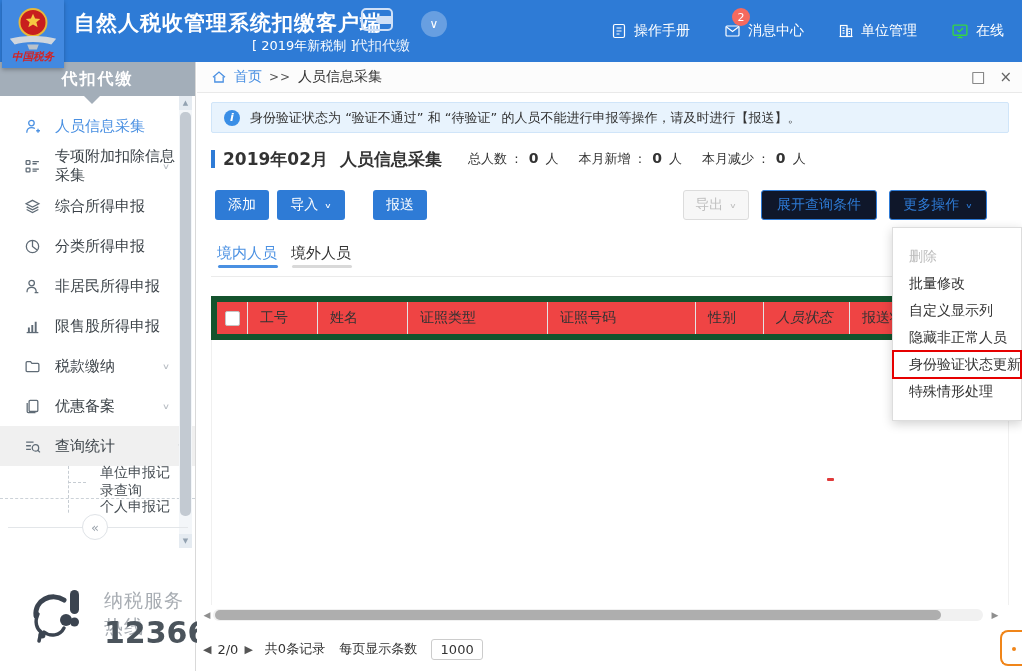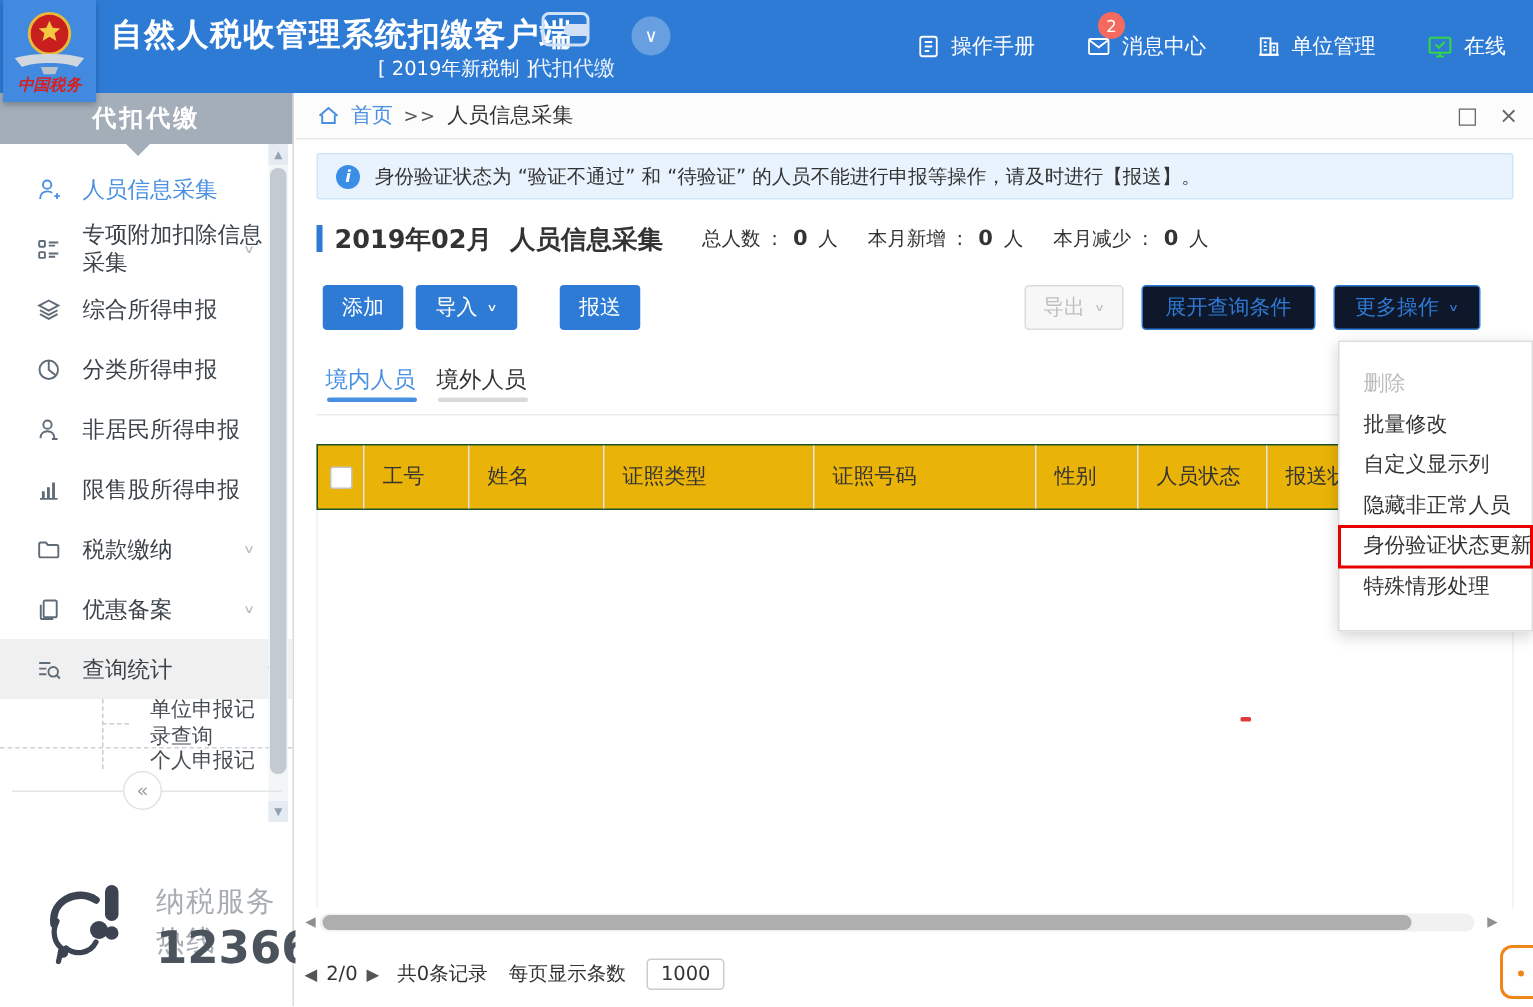--- a/index.html
+++ b/index.html
@@ -76,25 +76,25 @@
   .b-export { left:472px; width:66px; }
   .b-expand { left:550px; width:116px; }
   .b-more { left:678px; width:98px; }
 
   .tabs { position:absolute; left:14px; top:178px; width:798px; height:37px; border-bottom:1px solid #ebebeb; }
   .tab { position:absolute; top:4px; width:62px; text-align:left; font-size:15px; cursor:pointer; padding-bottom:5px; }
   .tab .ul { position:absolute; left:1px; bottom:0; width:60px; height:3px; border-radius:2px; }
   .tab1 { left:6px; color:#4a90e2; } .tab1 .ul { background:#4a90e2; }
   .tab2 { left:80px; color:#333; } .tab2 .ul { background:#d9d9d9; }
 
-  .thead { position:absolute; left:14px; top:234px; width:798px; height:44px; background:#eab308; border:1px solid #14532d; display:flex; align-items:stretch; }
+  .thead { position:absolute; left:14px; top:234px; width:798px; height:44px; background:#ef4444; border:6px solid #14532d; display:flex; align-items:stretch; }
   .th { display:flex; align-items:center; padding-left:12px; font-size:14px; color:#333; border-left:1px solid #e3e3e3; overflow:hidden; white-space:nowrap; }
   .th:first-child { border-left:none; justify-content:center; padding-left:0; }
   .cb { width:15px; height:15px; border:1px solid #c4c4c4; border-radius:2px; background:#fff; cursor:pointer; }
-  .c0{width:30px;} .c1{width:70px;} .c2{width:90px;} .c3{width:140px;} .c4{width:148px;} .c5{width:68px;} .c6{width:86px;} .c7{flex:1;}
+  .c0{width:30px;} .c1{width:70px;} .c2{width:90px;} .c3{width:140px;} .c4{width:148px;} .c5{width:68px;} .c6{width:86px;font-style:italic;} .c7{flex:1;}
 
   .tbody { position:absolute; left:14px; top:278px; width:798px; height:265px; border-left:1px solid #f0f0f0; border-right:1px solid #f0f0f0; background:#fff; }
   .red-dot { position:absolute; left:615px; top:138px; width:7px; height:3px; background:#e03a3a; border-radius:1px; }
 
   .hscroll { position:absolute; left:4px; top:546px; width:800px; height:14px; display:flex; align-items:center; }
   .hs-arr { color:#8f8f8f; font-size:9px; width:12px; text-align:center; cursor:pointer; }
   .hs-track { position:relative; width:772px; height:12px; background:#f1f1f1; border-radius:6px; }
   .hs-thumb { position:absolute; left:2px; top:1px; width:726px; height:10px; background:#aeaeae; border-radius:5px; cursor:pointer; }
 
   .pager { position:absolute; left:6px; top:576px; height:22px; display:flex; align-items:center; gap:6px; font-size:13px; color:#333; white-space:nowrap; }

